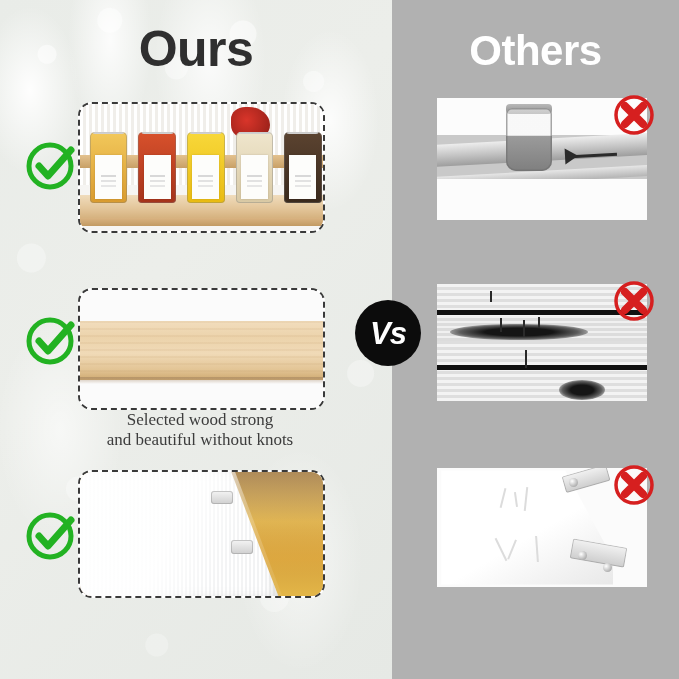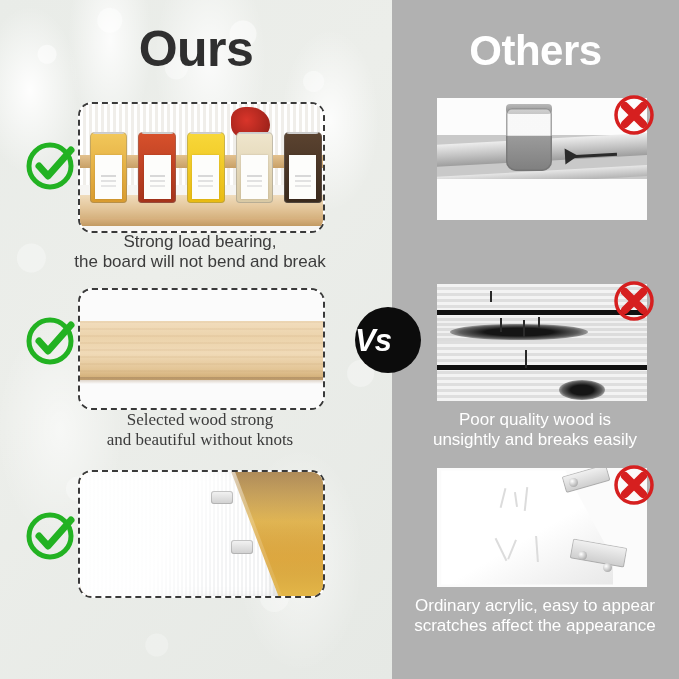--- a/index.html
+++ b/index.html
@@ -298,28 +298,28 @@
   }
   .caption-right {
     color: #ffffff;
     font-size: 17px;
   }
 
   
   .vs-badge {
     position: absolute;
     left: 355px;
-    top: 307px;
+    top: 300px;
     width: 66px;
     height: 66px;
     border-radius: 50%;
     background: #0c0c0c;
     display: flex;
     align-items: center;
-    justify-content: flex-start;
+    justify-content: center;
   }
   .vs-badge span {
     color: #ffffff;
     font-size: 31px;
     font-weight: bold;
     font-style: italic;
     letter-spacing: -1px;
     line-height: 1;
   }
 </style>
@@ -364,22 +364,20 @@
     </div>
   </div>
 
   <div class="check-icon" style="left:24px; top:138px;">
     <svg viewBox="0 0 54 54" width="54" height="54">
       <circle cx="26" cy="28" r="21" fill="none" stroke="#22b222" stroke-width="5"></circle>
       <path d="M15 28 L24 38 L47 12" fill="none" stroke="#22b222" stroke-width="7" stroke-linecap="round" stroke-linejoin="round"></path>
     </svg>
   </div>
 
-  <div class="caption caption-left" style="left:14px; top:232px; width:372px;">Strong load bearing,
-the board will not bend and break</div>
 
   <div class="frame-plain" style="left:437px; top:98px; width:210px; height:122px;">
     <div class="photo bend-scene">
       <div class="bend-white-a"></div>
       <div class="bend-shelf"></div>
       <div class="bend-shelf-2"></div>
       <div class="bend-white-b"></div>
       <div class="bend-jar-lid"></div>
       <div class="bend-jar"></div>
       <div class="bend-arrow"></div>
@@ -427,22 +425,20 @@
     </div>
   </div>
 
   <div class="x-icon" style="left:612px; top:279px;">
     <svg viewBox="0 0 44 44" width="44" height="44">
       <circle cx="22" cy="22" r="18" fill="none" stroke="#d61f1f" stroke-width="3.5"></circle>
       <path d="M13 13 L31 31 M31 13 L13 31" stroke="#d61f1f" stroke-width="8" stroke-linecap="round"></path>
     </svg>
   </div>
 
-  <div class="caption caption-right" style="left:398px; top:410px; width:274px;">Poor quality wood is
-unsightly and breaks easily</div>
 
   <div class="frame-dashed" style="left:78px; top:470px; width:243px; height:124px;">
     <div class="photo acrylic-scene">
       <div class="acrylic-back"></div>
       <div class="acrylic-jarband"></div>
       <div class="acrylic-panel"></div>
       <div class="acrylic-glare"></div>
       <div class="clip clip-a"></div>
       <div class="clip clip-b"></div>
     </div>
@@ -473,20 +469,18 @@
     </div>
   </div>
 
   <div class="x-icon" style="left:612px; top:463px;">
     <svg viewBox="0 0 44 44" width="44" height="44">
       <circle cx="22" cy="22" r="18" fill="none" stroke="#d61f1f" stroke-width="3.5"></circle>
       <path d="M13 13 L31 31 M31 13 L13 31" stroke="#d61f1f" stroke-width="8" stroke-linecap="round"></path>
     </svg>
   </div>
 
-  <div class="caption caption-right" style="left:398px; top:596px; width:274px;">Ordinary acrylic, easy to appear
-scratches affect the appearance</div>
 
   <div class="vs-badge">
     <span>Vs</span>
   </div>
 
 </div>
 
 </body></html>

